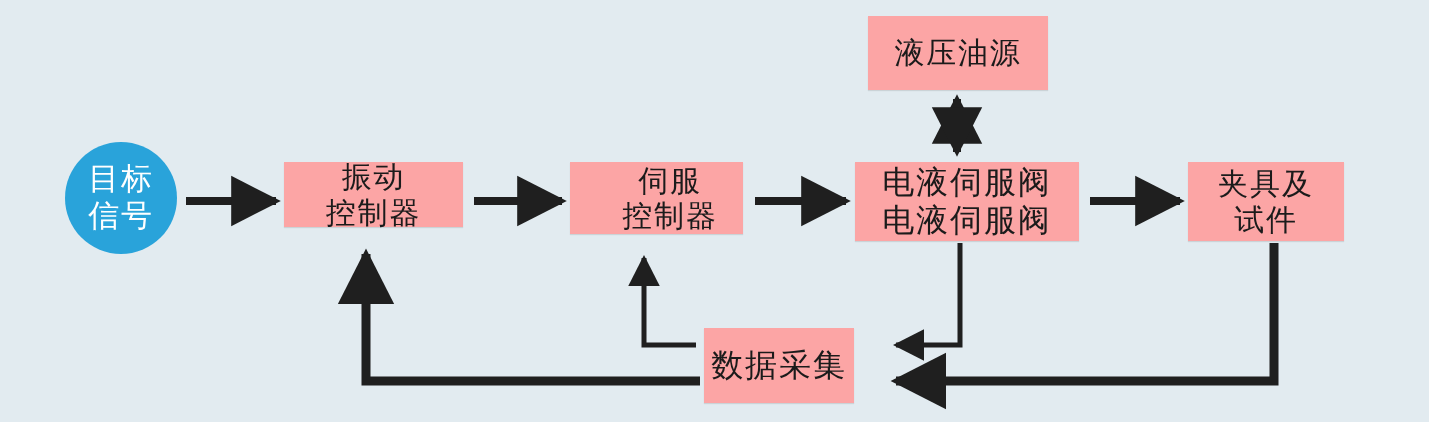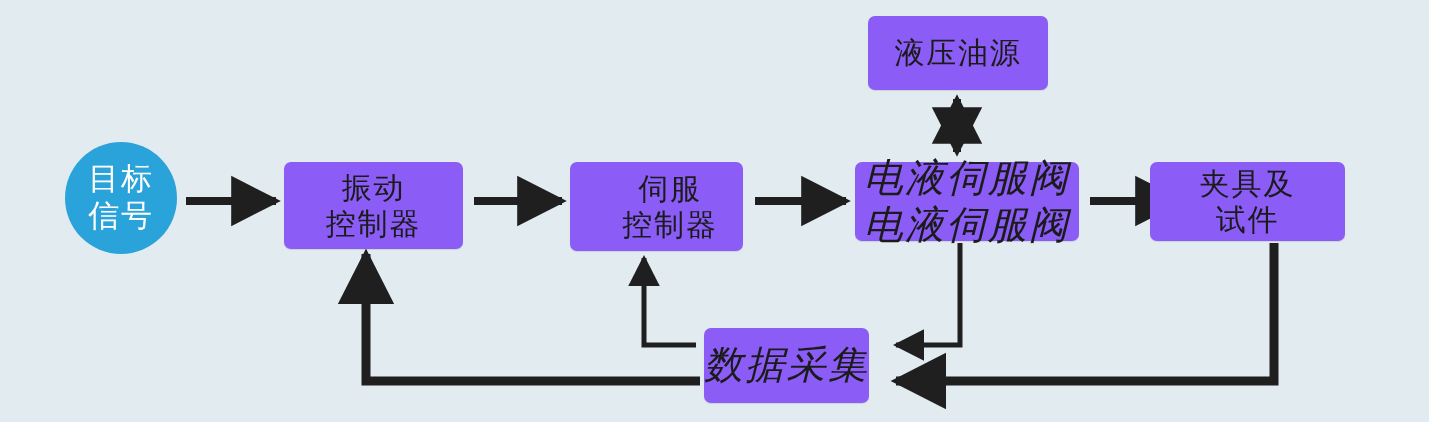--- a/index.html
+++ b/index.html
@@ -32,37 +32,37 @@
     display: flex;
     flex-direction: column;
     align-items: center;
     justify-content: center;
     color: #1b1b1b;
     text-align: center;
     line-height: 1.18;
     letter-spacing: 0.06em;
   }
   .node.box {
-    background: #8b5cf6;
-    border-radius: 7px;
+    background: #fca5a5;
+    border-radius: 0;
     box-shadow: 0 1px 1px rgba(0,0,0,0.10);
   }
   .node.circle {
     background: #29a3da;
     border-radius: 50%;
     color: #ffffff;
   }
   .node .line1,
   .node .line2 {
     display: block;
     white-space: nowrap;
   }
   .fs-big { font-size: 31px; }
   .fs-mid { font-size: 30px; }
-  .fs-sm  { font-size: 39px; font-style: italic; }
+  .fs-sm  { font-size: 32px; }
 </style>
 </head>
 <body>
 
 <div id="diagram-root">
 
   <svg class="flow-layer" viewBox="0 0 1429 422">
     <defs>
       <marker id="ah-r" markerWidth="7" markerHeight="7" refX="5.6" refY="3.5" orient="auto" markerUnits="strokeWidth">
         <path d="M0,0.35 L6.2,3.5 L0,6.65 Z" fill="#1f1f1f"></path>
@@ -111,41 +111,41 @@
     <g>
       <path d="M 700 381 L 366 381 L 366 254" stroke="#1f1f1f" stroke-width="9" fill="none" marker-end="url(#ah-u)"></path>
     </g>
   </svg>
 
   <div class="node circle fs-big" style="left:65px; top:142px; width:112px; height:112px;">
     <span class="line1">目标</span>
     <span class="line2">信号</span>
   </div>
 
-  <div class="node box fs-mid" style="left:284px; top:162px; width:179px; height:87px;">
+  <div class="node box fs-mid" style="left:284px; top:162px; width:179px; height:65px;">
     <span class="line1">振动</span>
     <span class="line2">控制器</span>
   </div>
 
-  <div class="node box fs-mid" style="left:570px; top:162px; width:173px; height:89px;padding-left:27px;">
+  <div class="node box fs-mid" style="left:570px; top:162px; width:173px; height:72px;padding-left:27px;">
     <span class="line1">伺服</span>
     <span class="line2">控制器</span>
   </div>
 
   <div class="node box fs-mid" style="left:868px; top:16px; width:180px; height:74px;">
     <span class="line1">液压油源</span>
   </div>
 
   <div class="node box fs-sm" style="left:855px; top:162px; width:224px; height:79px;">
     <span class="line1">电液伺服阀</span>
     <span class="line2">电液伺服阀</span>
   </div>
 
-  <div class="node box fs-mid" style="left:1150px; top:162px; width:195px; height:79px;">
+  <div class="node box fs-mid" style="left:1188px; top:162px; width:156px; height:79px;">
     <span class="line1">夹具及</span>
     <span class="line2">试件</span>
   </div>
 
-  <div class="node box fs-sm" style="left:704px; top:328px; width:165px; height:75px;">
+  <div class="node box fs-sm" style="left:704px; top:328px; width:150px; height:75px;">
     <span class="line1">数据采集</span>
   </div>
 
 </div>
 
 </body></html>

